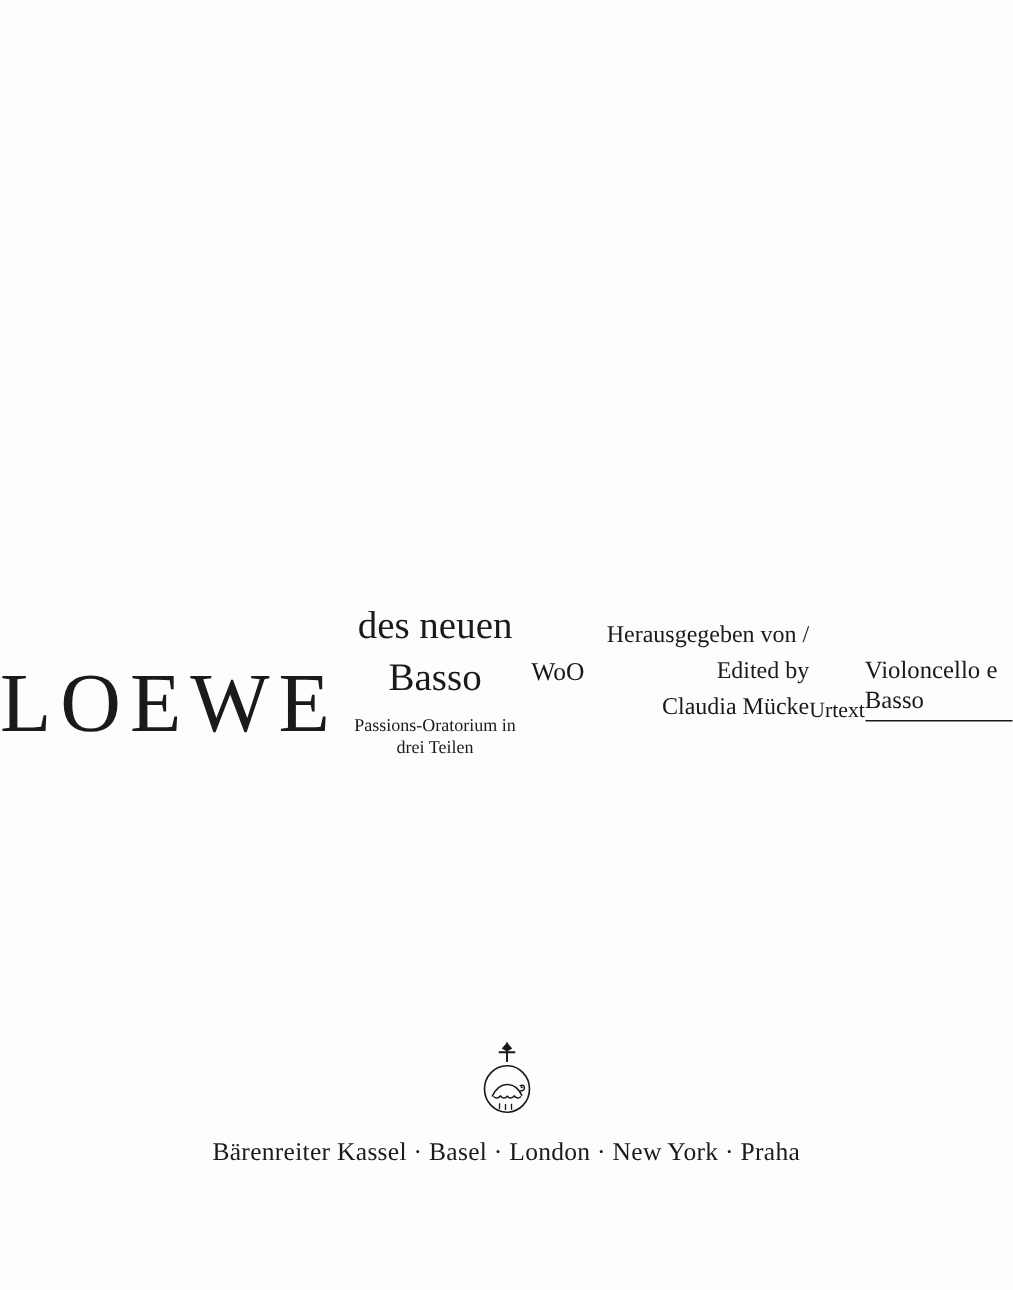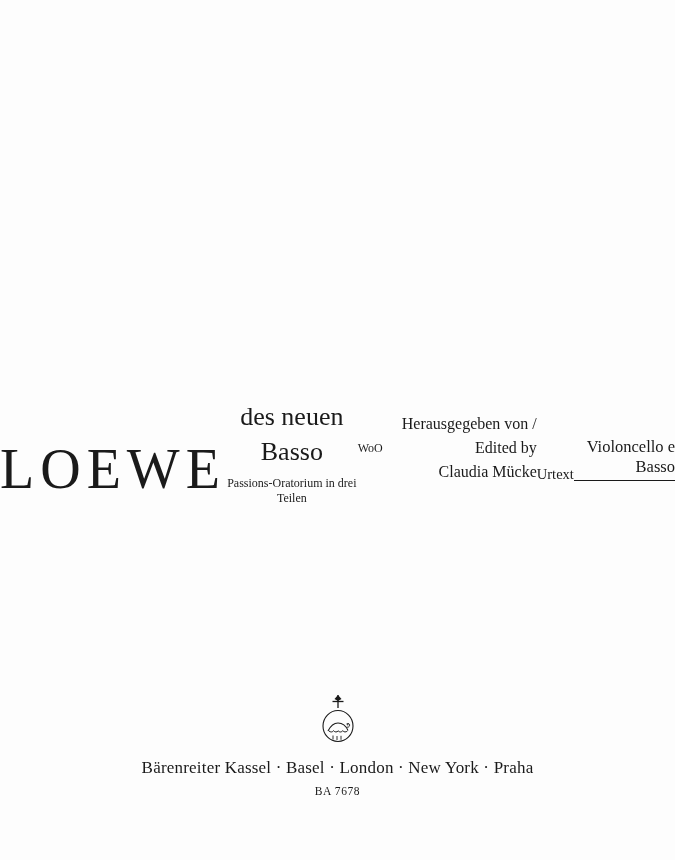--- a/index.html
+++ b/index.html
@@ -44,41 +44,41 @@
     font-family: "Liberation Serif", serif;
   }
   .subtitle {
     margin-top: 6px;
     font-size: 12px;
     font-family: "Liberation Serif", serif;
   }
 
   .woo {
     margin-top: 36px;
-    font-size: 12px;
+    font-size: 17px;
     text-align: center;
   }
 
   .editor-block {
     margin-top: 36px;
     text-align: right;
     font-size: 16px;
     line-height: 1.5;
   }
 
   .urtext {
     margin-top: 88px;
     font-size: 14.5px;
     text-align: center;
   }
 
   .part-name {
     margin-top: 58px;
     font-size: 16.5px;
-    text-align: right;
+    text-align: left;
     padding-bottom: 3px;
     border-bottom: 1px solid #1a1a1a;
   }
 
   .logo-wrap {
     position: absolute;
     left: 0;
     right: 0;
     top: 693px;
     display: flex;
@@ -138,16 +138,15 @@
           <path d="M30.5 31 c1.8 -1.2 3.2 -0.3 3.1 1.3 c-0.1 1.5 -1.5 2.2 -2.8 1.8" stroke-width="1"></path>
           <circle cx="31.8" cy="31.8" r="0.7" fill="#1a1a1a" stroke="none"></circle>
           <path d="M17 42.5 L17 46.5 M21 43 L21 47 M25 42.8 L25 46.8" stroke-width="0.9"></path>
         </g>
       </svg>
     </span>
   </div>
 
   <div class="footer">
     <div class="publisher">Bärenreiter Kassel · Basel · London · New York · Praha</div>
-    <div class="plate">BA 7678</div>
   </div>
 
 </div>
 
 </body></html>

